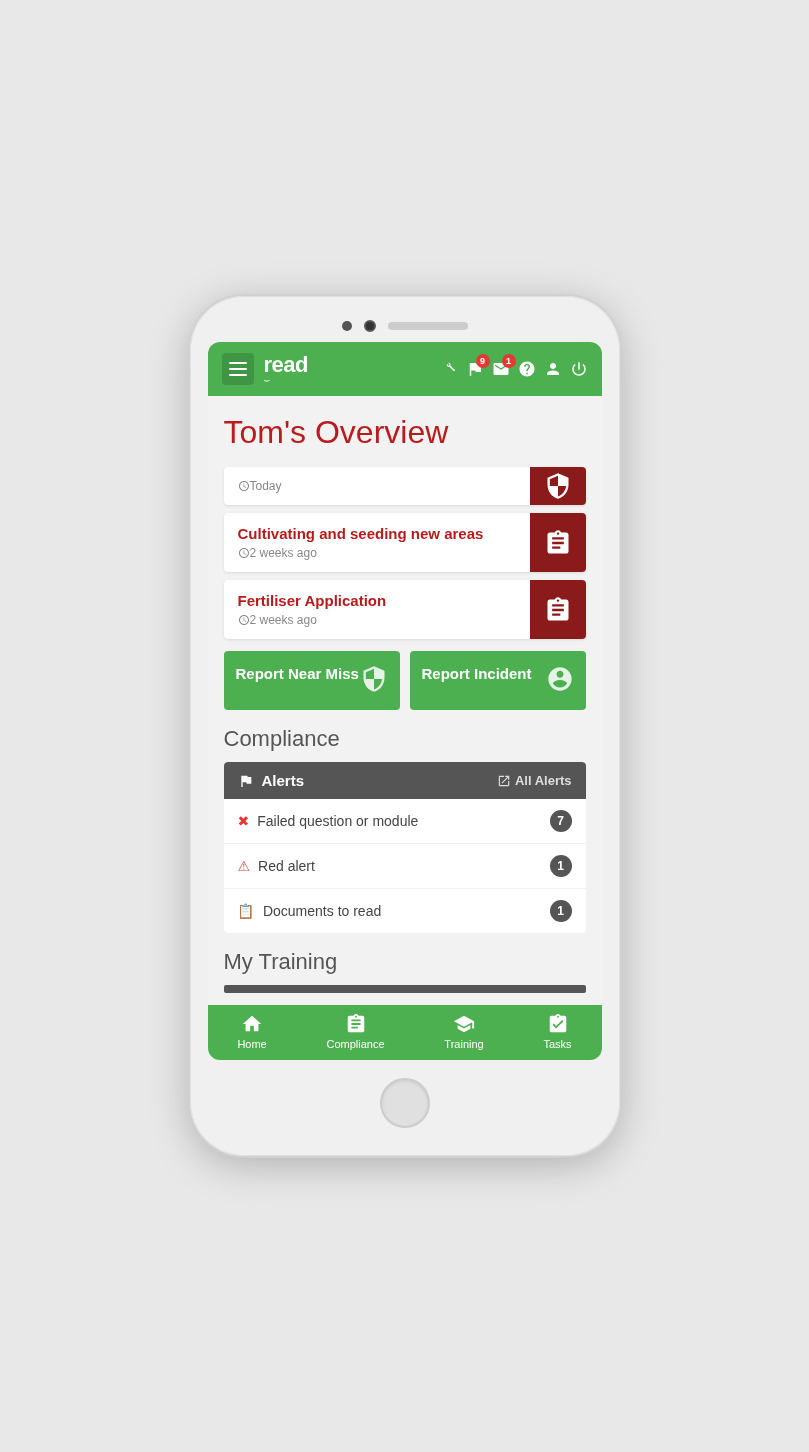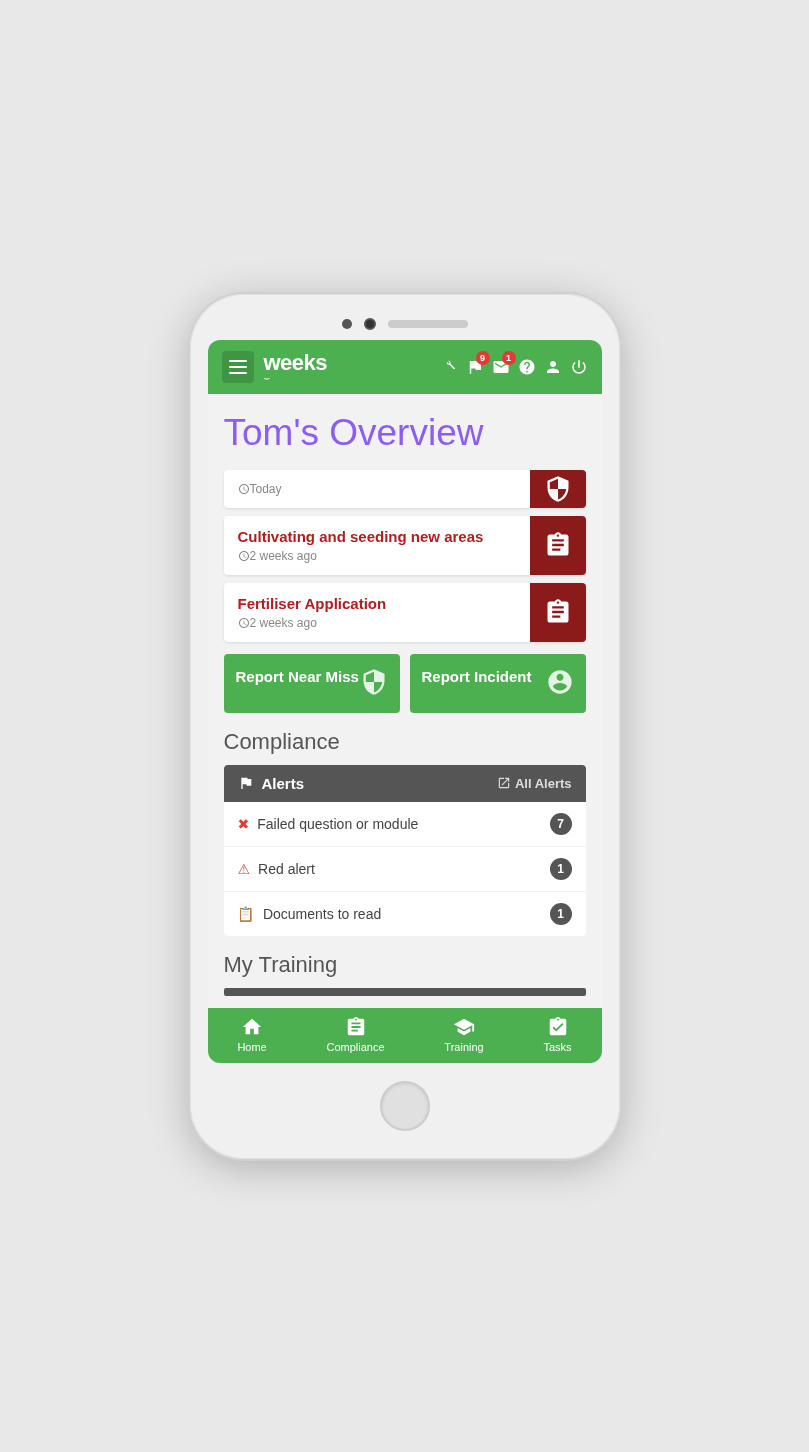--- a/index.html
+++ b/index.html
@@ -117,23 +117,23 @@
       display: flex; align-items: center; justify-content: center;
     }
 
     
     .page-content {
       padding: 18px 16px 0;
       background: #f2f2f2;
     }
 
     .page-title {
-      font-size: 37px;
+      font-size: 32px;
       font-weight: 300;
-      color: #8b5cf6;
+      color: #b91c1c;
       margin-bottom: 16px;
     }
 
     
     .task-card {
       background: white;
       border-radius: 4px;
       margin-bottom: 8px;
       display: flex;
       align-items: stretch;
@@ -307,21 +307,21 @@
   <div class="phone-screen">
 
     <div class="app-header">
       <div class="header-left">
         <button class="hamburger-btn">
           <span></span>
           <span></span>
           <span></span>
         </button>
         <div>
-          <div class="logo-text">weeks</div>
+          <div class="logo-text">read</div>
           <div class="logo-smile">⌣</div>
         </div>
       </div>
       <div class="header-right">
         <div class="header-icon">
           <svg class="svg-icon" viewBox="0 0 24 24" style="width:18px;height:18px;">
             <path d="M13.7 4.3c-.8-.8-2-.9-2.9-.5L13 6l-1.5 1.5L9.4 5.4c-.5 1-.3 2.2.5 3 .8.8 1.9.9 2.8.6l5.5 5.5c.4.4 1 .4 1.4 0s.4-1 0-1.4L14 7.6c.2-.9.1-2.1-.7-2.9z" fill="white"></path>
           </svg>
         </div>
         <div class="header-icon" style="position:relative;">

